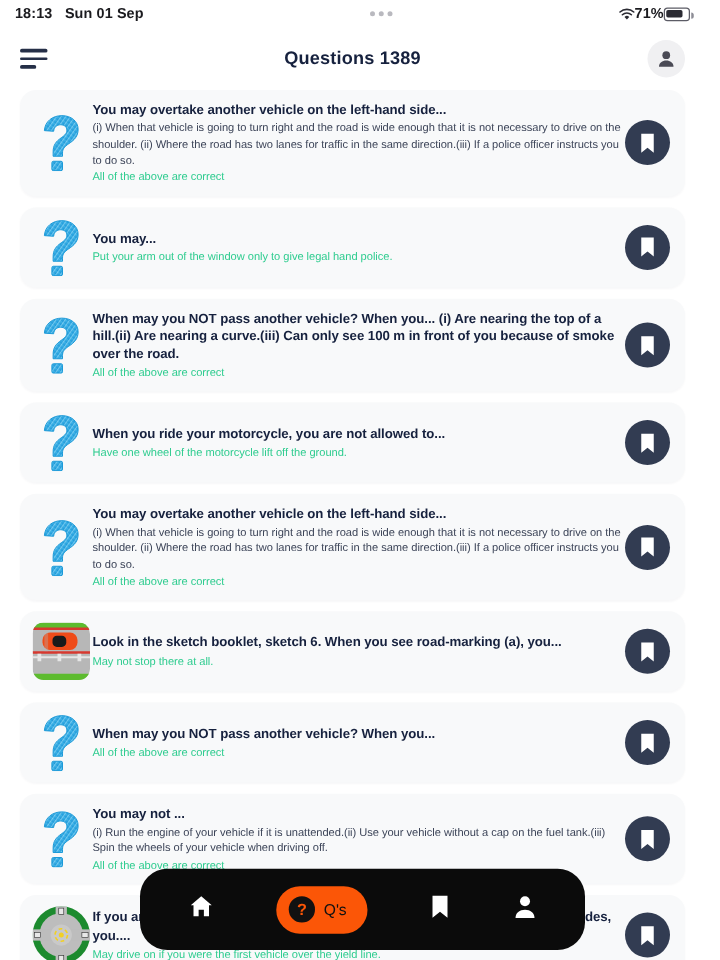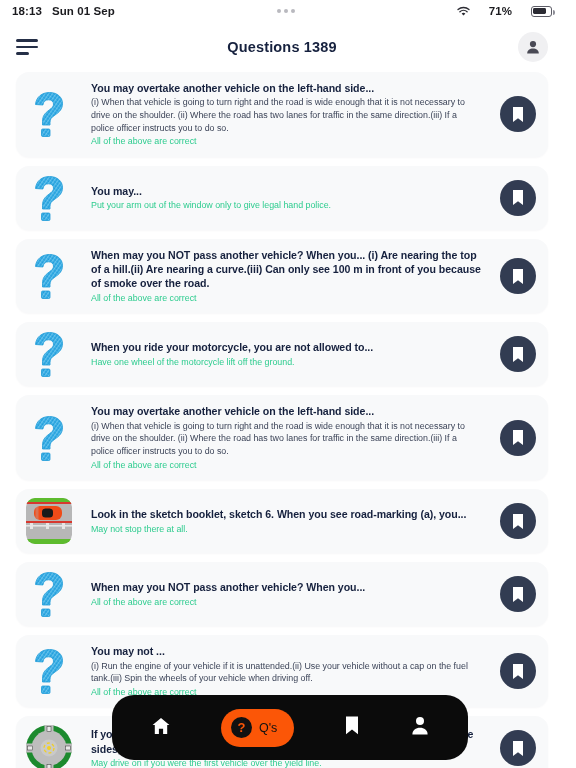--- a/index.html
+++ b/index.html
@@ -13,21 +13,21 @@
 
   
   .statusbar{
     height:22px; display:flex; align-items:center;
     padding:0 12px; font-size:11.5px; color:#1b1b1f; font-weight:600;
     letter-spacing:.1px;
   }
   .sb-left{ display:flex; align-items:center; gap:10px; }
   .sb-center{ flex:1; display:flex; justify-content:center; align-items:center; gap:3px; }
   .sb-dot{ width:4px;height:4px;border-radius:50%;background:#b9b9bf; }
-  .sb-right{ display:flex; align-items:center; gap:19px; }
+  .sb-right{ display:flex; align-items:center; gap:0; }
   .wifi{ width:13px;height:11px; position:relative; }
   .wifi svg{ display:block; }
   .batt{ width:21px; height:11px; border:1.3px solid #5c5c66; border-radius:3px; position:relative; }
   .batt::after{ content:""; position:absolute; right:-3.5px; top:3px; width:2px;height:5px;
     background:#8d8d96; border-radius:0 2px 2px 0; }
   .batt-fill{ position:absolute; left:1.4px; top:1.4px; bottom:1.4px; width:66%;
     background:#2b2b33; border-radius:1.4px; }
 
   
   .header{
@@ -54,21 +54,21 @@
   .list{
     position:absolute; top:72px; left:0; right:0; bottom:0;
     padding:0 16px 0 16px;
     display:flex; flex-direction:column; gap:9px;
     overflow:hidden;
   }
   .card{
     background:#f8f9fa; border-radius:13px;
     display:flex; align-items:center;
     padding:9px 12px 9px 10px;
-    gap:19px; flex:none;
+    gap:2px; flex:none;
     box-shadow:0 1px 2px rgba(20,25,45,.035);
   }
   .thumb{ width:46px; height:46px; flex:none; display:flex; align-items:center; justify-content:center; }
   .thumb svg{ display:block; }
   .thumb-img{ width:46px;height:46px;border-radius:9px; overflow:hidden; }
   .body{ flex:1; min-width:0; }
   .q-title{
     font-size:10.6px; font-weight:700; color:#16213e; line-height:1.35;
     letter-spacing:-.05px;
   }

